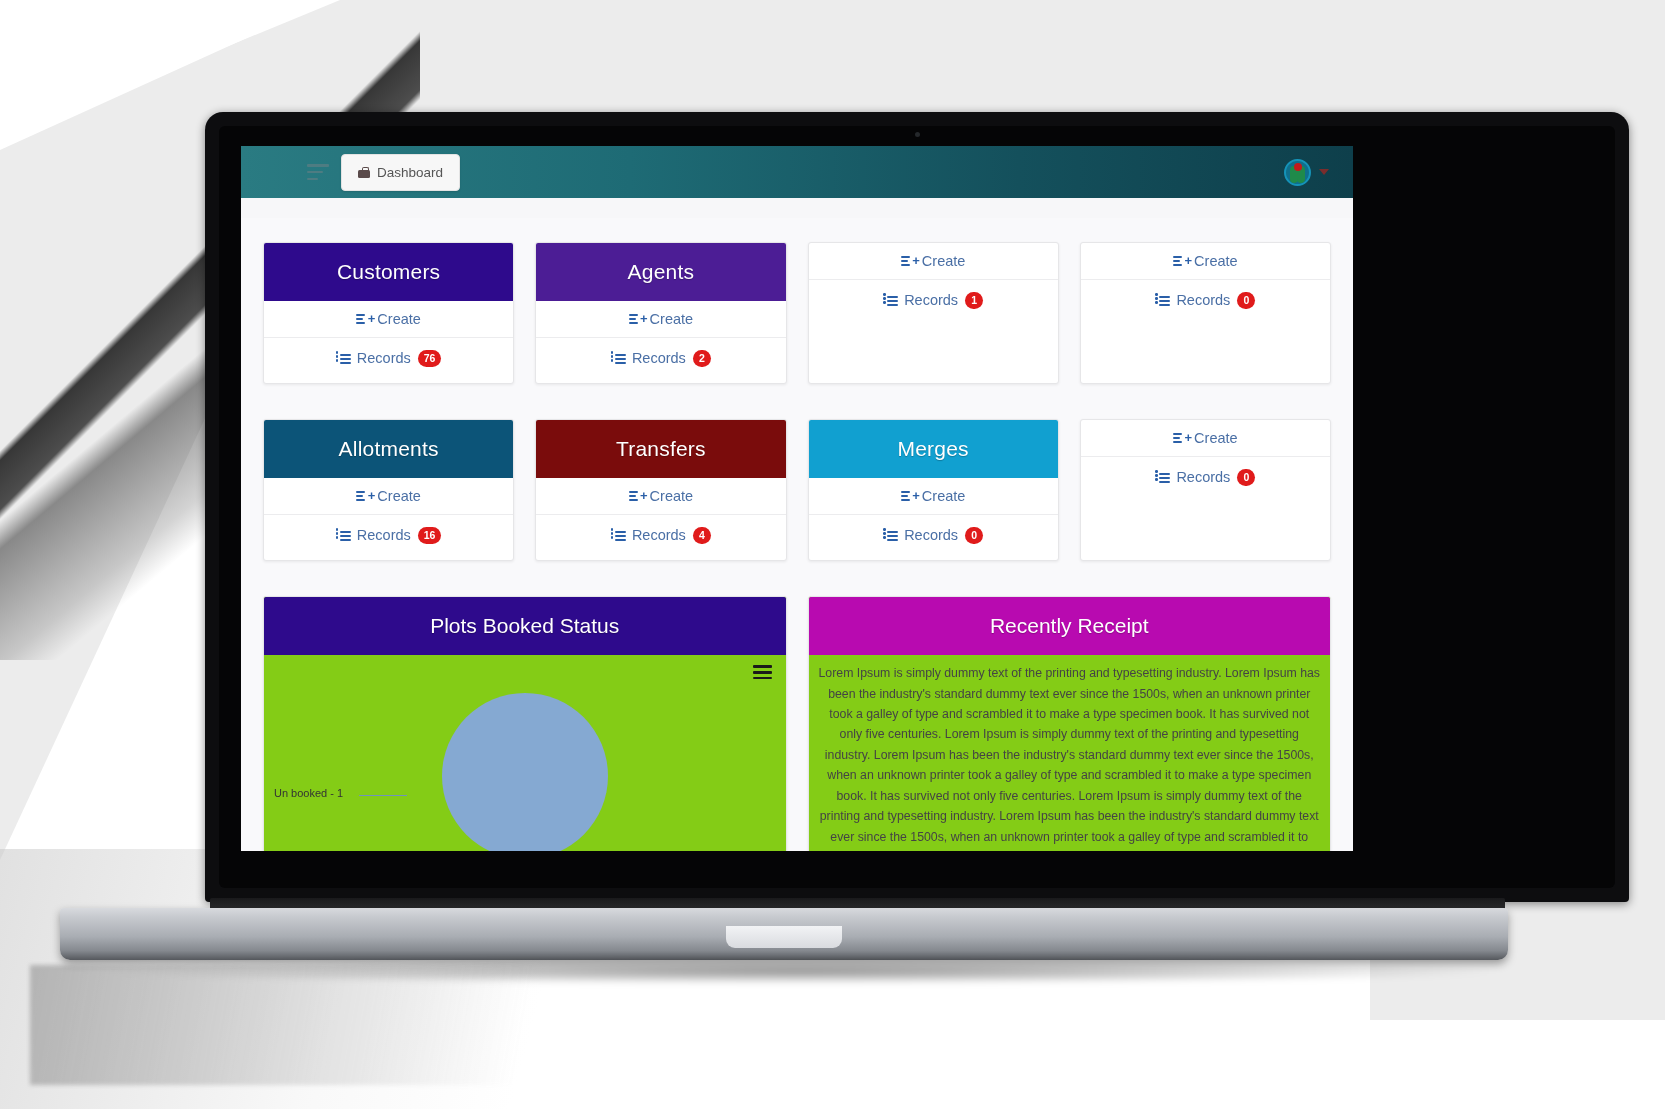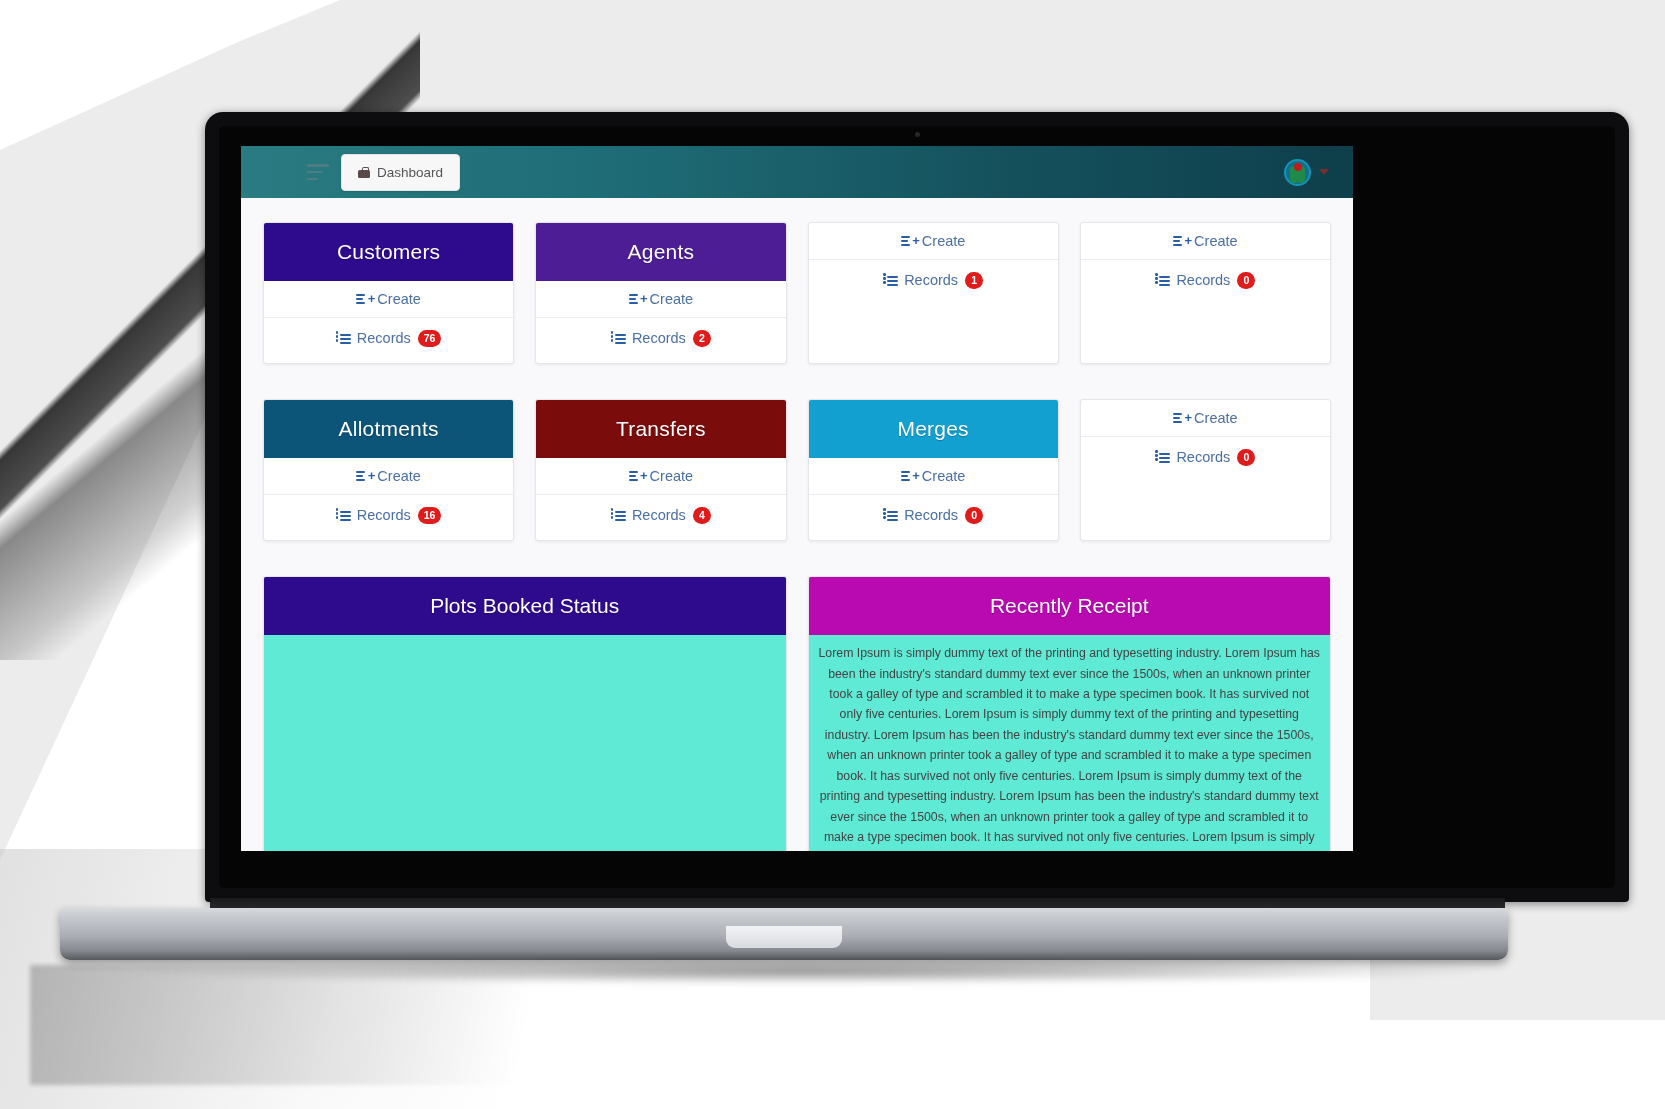--- a/index.html
+++ b/index.html
@@ -213,20 +213,21 @@
   .avatar .leaf-l { position:absolute; left:4px; top:5px; width:8px; height:17px; background:#1f8a4a; border-radius:6px 0 6px 6px; }
   .avatar .leaf-r { position:absolute; right:4px; top:5px; width:8px; height:17px; background:#1f8a4a; border-radius:0 6px 6px 6px; }
   .avatar .dot { position:absolute; left:50%; top:2px; margin-left:-4px; width:8px; height:8px; border-radius:50%; background:#c21b1b; }
   .caret { width:0; height:0; border-left:5px solid transparent; border-right:5px solid transparent; border-top:6px solid #7a2d2d; cursor:pointer; }
 
   .content {
     background: #f9f9fb;
     padding: 24px 22px 0;
     height: calc(705px - 52px);
     overflow: hidden;
+    margin-top: 20px;
   }
 
   .row {
     display: grid;
     grid-template-columns: repeat(4, 1fr);
     gap: 21px;
     margin-bottom: 35px;
   }
   .card {
     background: #fff;
@@ -285,21 +286,21 @@
     line-height: 1.25;
   }
 
   
   .panels {
     display: grid;
     grid-template-columns: 1fr 1fr;
     gap: 21px;
   }
   .panel {
-    background: #5eead4;
+    background: #84cc16;
     border: 1px solid #e6e6e8;
     border-radius: 3px;
     box-shadow: 0 1px 3px rgba(0,0,0,.07);
     overflow: hidden;
     height: 300px;
   }
   .panel-head {
     height: 58px;
     display:flex; align-items:center; justify-content:center;
     color:#fff; font-size: 21px;
@@ -551,20 +552,32 @@
                 <span class="badge">0</span>
               </div>
             </div>
 
           </div>
 
           <div class="panels">
 
             <div class="panel">
               <div class="panel-head" style="background:#2e0a8c">Plots Booked Status</div>
+              <div class="panel-body">
+                <div class="chart-menu">
+                    <i></i>
+                    <i></i>
+                    <i></i>
+                  </div>
+                <div class="pie-wrap">
+                  <div class="pie"></div>
+                  <div class="leader"></div>
+                  <div class="pie-label">Un booked - 1</div>
+                </div>
+              </div>
             </div>
 
             <div class="panel">
               <div class="panel-head" style="background:#b80ab0">Recently Receipt</div>
               <div class="panel-body">
                 <div class="receipt-text">Lorem Ipsum is simply dummy text of the printing and typesetting industry. Lorem Ipsum has been the industry's standard dummy text ever since the 1500s, when an unknown printer took a galley of type and scrambled it to make a type specimen book. It has survived not only five centuries. Lorem Ipsum is simply dummy text of the printing and typesetting industry. Lorem Ipsum has been the industry's standard dummy text ever since the 1500s, when an unknown printer took a galley of type and scrambled it to make a type specimen book. It has survived not only five centuries. Lorem Ipsum is simply dummy text of the printing and typesetting industry. Lorem Ipsum has been the industry's standard dummy text ever since the 1500s, when an unknown printer took a galley of type and scrambled it to make a type specimen book. It has survived not only five centuries. Lorem Ipsum is simply dummy text of the printing and typesetting industry. Lorem Ipsum has been the industry's standard dummy text ever since the 1500s, when</div>
               </div>
             </div>
 
           </div>

